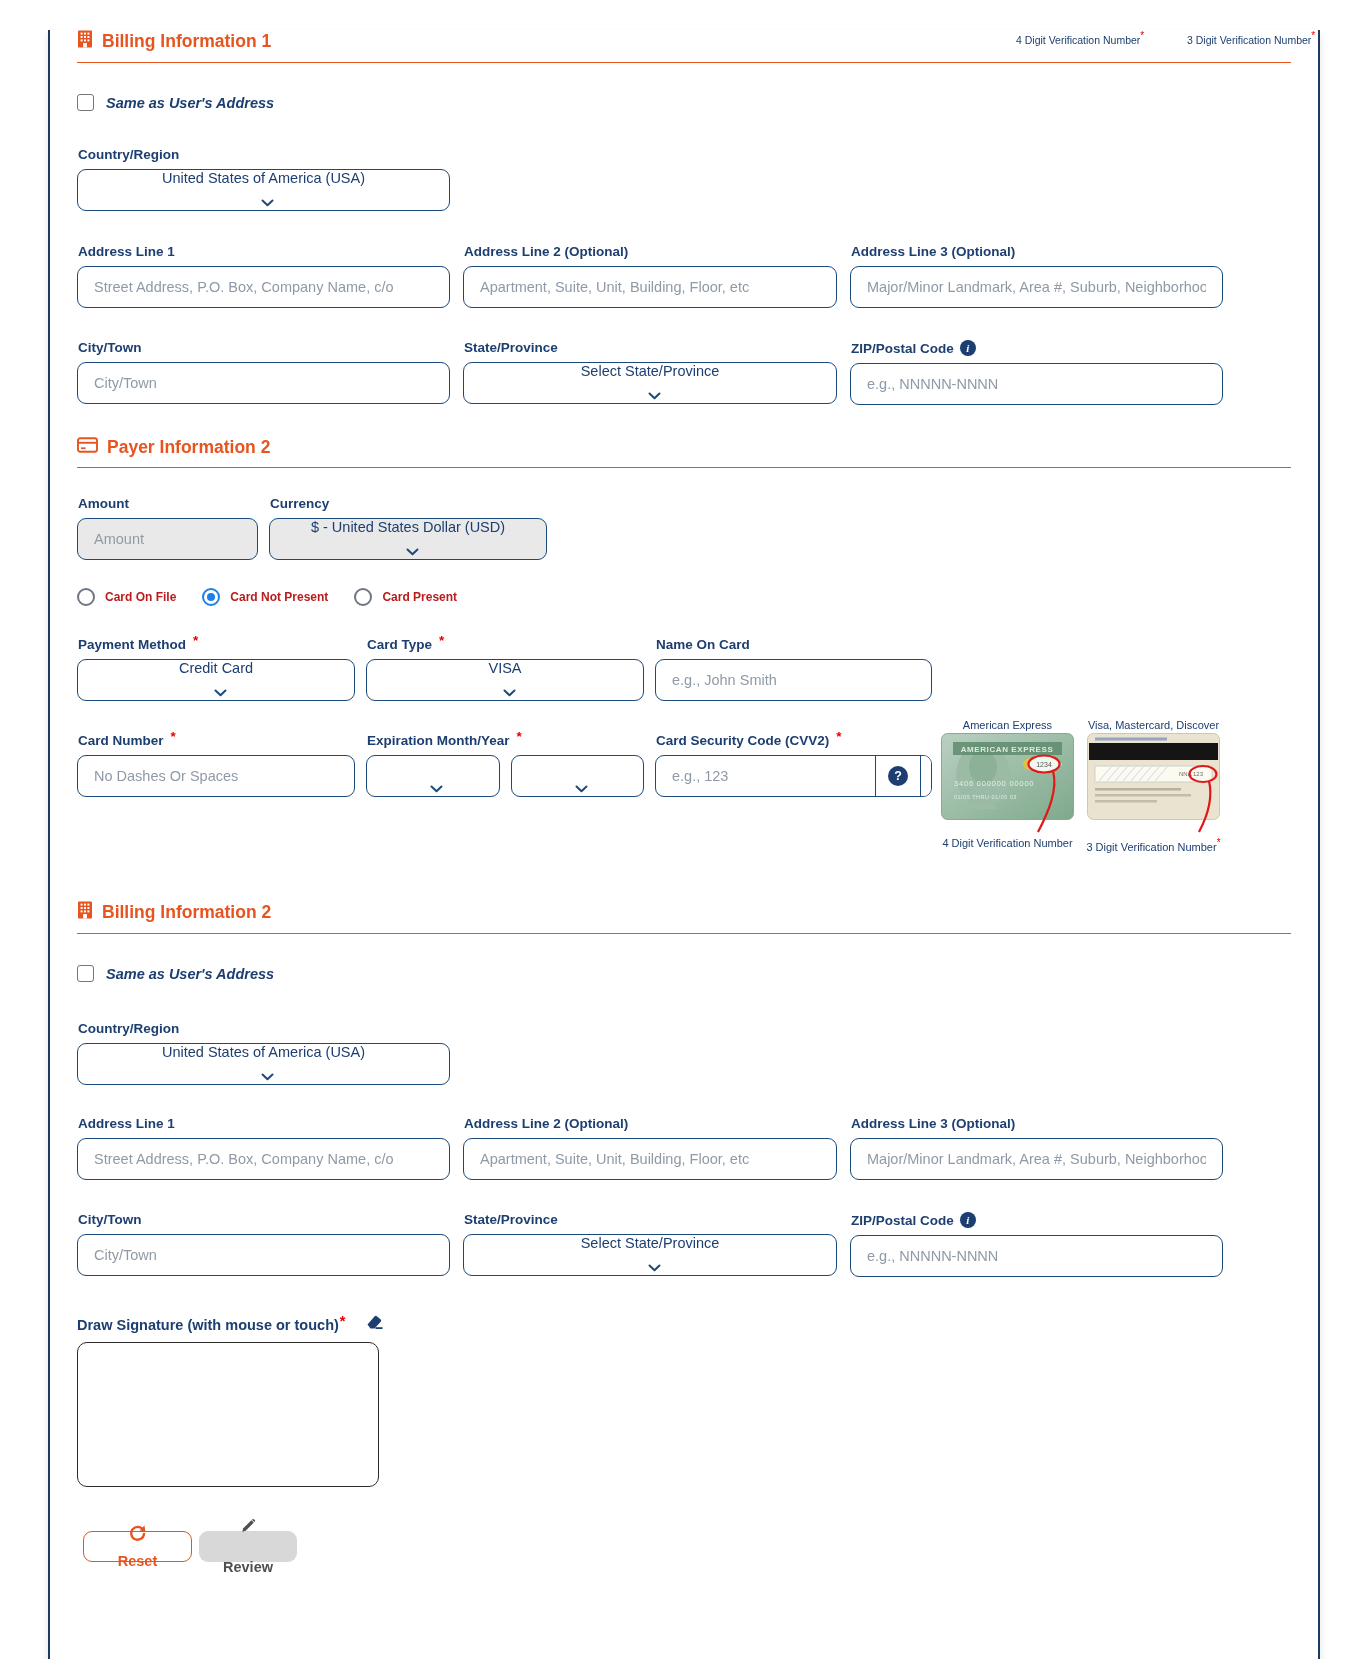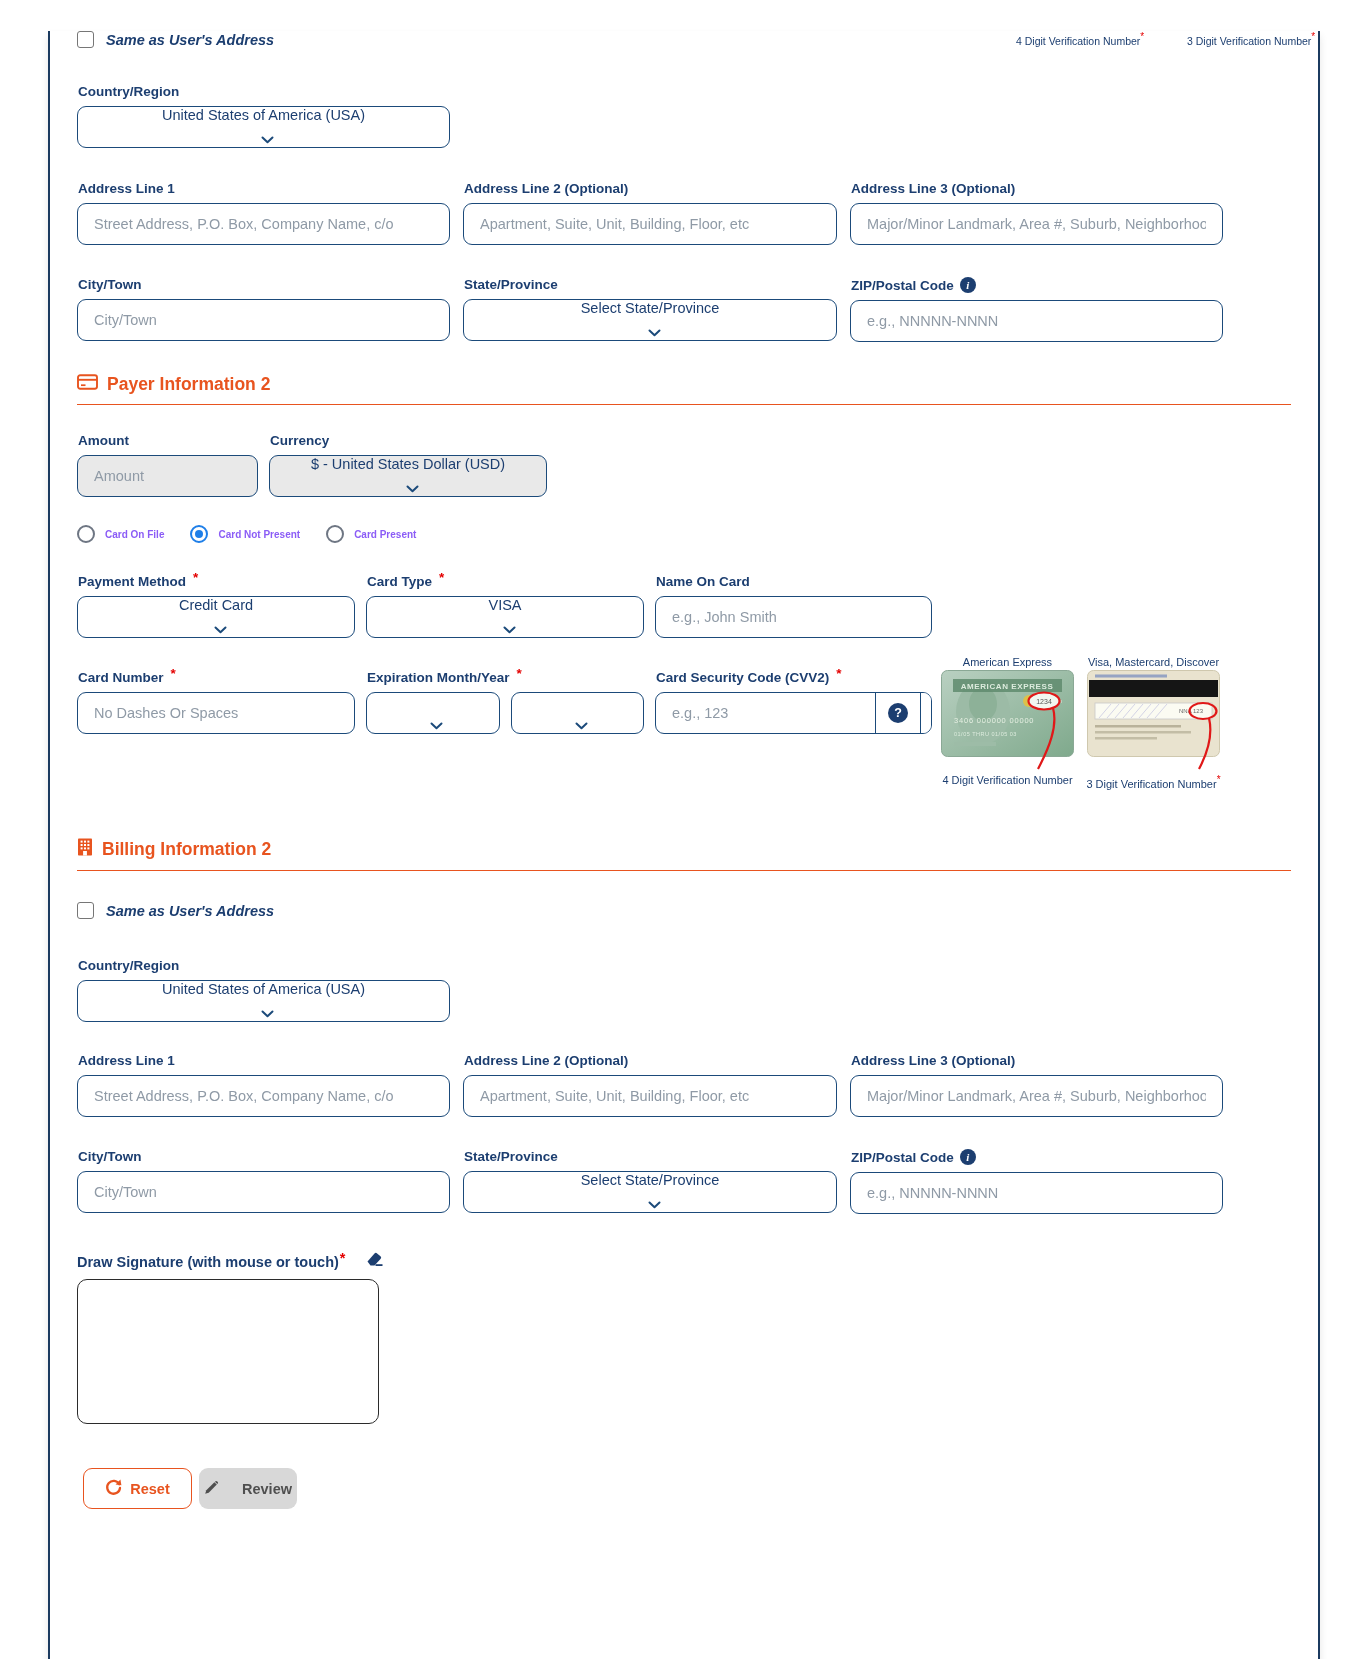--- a/index.html
+++ b/index.html
@@ -60,21 +60,21 @@
   .checkbox { width:17px; height:17px; border:1.6px solid #767676; border-radius:3px;
     background:#fff; flex:none; cursor:pointer; }
   .check-label { color:#1c3e70; font-size:14.5px; font-weight:700; }
   .radio-row { display:flex; align-items:center; gap:26px; }
   .radio-item { display:flex; align-items:center; gap:10px; cursor:pointer; }
   .radio { width:18px; height:18px; border-radius:50%; border:2px solid #6e7683;
     background:#fff; flex:none; position:relative; }
   .radio.selected { border-color:#1f7fe8; }
   .radio.selected::after { content:""; position:absolute; left:3px; top:3px;
     width:8px; height:8px; border-radius:50%; background:#1f7fe8; }
-  .radio-label { color:#8b5cf6; font-size:10px; font-weight:700; }
+  .radio-label { color:#b91c1c; font-size:12px; font-weight:700; }
 
   
   .cvv-group { display:flex; align-items:stretch; height:42px;
     border:1.5px solid #1b4a7a; border-radius:9px; overflow:hidden; background:#fff; }
   .cvv-group input { flex:1; border:none; outline:none; padding:0 16px;
     font-size:14.5px; color:#1c3e70; font-family:"Liberation Sans", sans-serif; background:transparent; }
   .cvv-group input::placeholder { color:#8f9aa6; }
   .cvv-btn { width:45px; flex:none; display:flex; align-items:center; justify-content:center;
     border-left:1.5px solid #1b4a7a; background:#fff; cursor:pointer; }
   .q-icon { width:20px; height:20px; border-radius:50%; background:#1c3e70; color:#fff;
@@ -95,40 +95,60 @@
 
   
   .agreement { color:#1c3e70; font-size:14.5px; font-weight:700; }
   .sig-label-row { display:flex; align-items:center; gap:18px; }
   .sig-label { color:#1c3e70; font-size:14.5px; font-weight:700; }
   .sig-box { margin-top:6px; width:302px; height:145px; border:1.6px solid #2b2b2b;
     border-radius:10px; background:#fff; }
 
   
   .btn-row { display:flex; gap:7px; margin-left:6px; }
-  .btn { height:41px; border-radius:9px; display:flex; align-items:center; justify-content:center;
+  .btn { height:31px; border-radius:9px; display:flex; align-items:center; justify-content:center;
     gap:8px; font-size:14.5px; font-weight:700; font-family:"Liberation Sans", sans-serif;
-    cursor:pointer; border:none; }
+    cursor:pointer; border:none;flex-direction:column; }
   .btn-reset { width:109px; background:#fff; border:1.6px solid #e8541f; color:#e8541f; }
   .btn-review { width:98px; background:#d8d8d8; color:#4f4f4f;gap:23px; }
 </style>
 </head>
 <body>
 
 <div class="page-card">
 
   <div class="remnant" style="left:966px;">
     <span>4 Digit Verification Number</span><sup>*</sup>
   </div>
   <div class="remnant" style="left:1137px;">
     <span>3 Digit Verification Number</span><sup>*</sup>
   </div>
 
   <div class="content">
 
+    <div class="section-header mt30">
+      <span>
+        <svg width="16" height="18" viewBox="0 0 16 18">
+          <rect x="1" y="0.5" width="14" height="17" rx="0.8" fill="#e8541f"></rect>
+          <g fill="#fff">
+            <rect x="3.6" y="2.6" width="2" height="2"></rect>
+              <rect x="7" y="2.6" width="2" height="2"></rect>
+              <rect x="10.4" y="2.6" width="2" height="2"></rect>
+            <rect x="3.6" y="6" width="2" height="2"></rect>
+              <rect x="7" y="6" width="2" height="2"></rect>
+              <rect x="10.4" y="6" width="2" height="2"></rect>
+            <rect x="3.6" y="9.4" width="2" height="2"></rect>
+              <rect x="7" y="9.4" width="2" height="2"></rect>
+              <rect x="10.4" y="9.4" width="2" height="2"></rect>
+            <rect x="6.1" y="13" width="3.8" height="4.5"></rect>
+          </g>
+        </svg>
+      </span>
+      <span>Billing Information 1</span>
+    </div>
 
     <div class="check-row mt31">
       <span class="checkbox"></span>
       <span class="check-label">Same as User's Address</span>
     </div>
 
     <div class="mt36" style="width:373px;">
       <label class="flabel">Country/Region</label>
       <div class="fselect">
         <span class="sel-text">United States of America (USA)</span>

